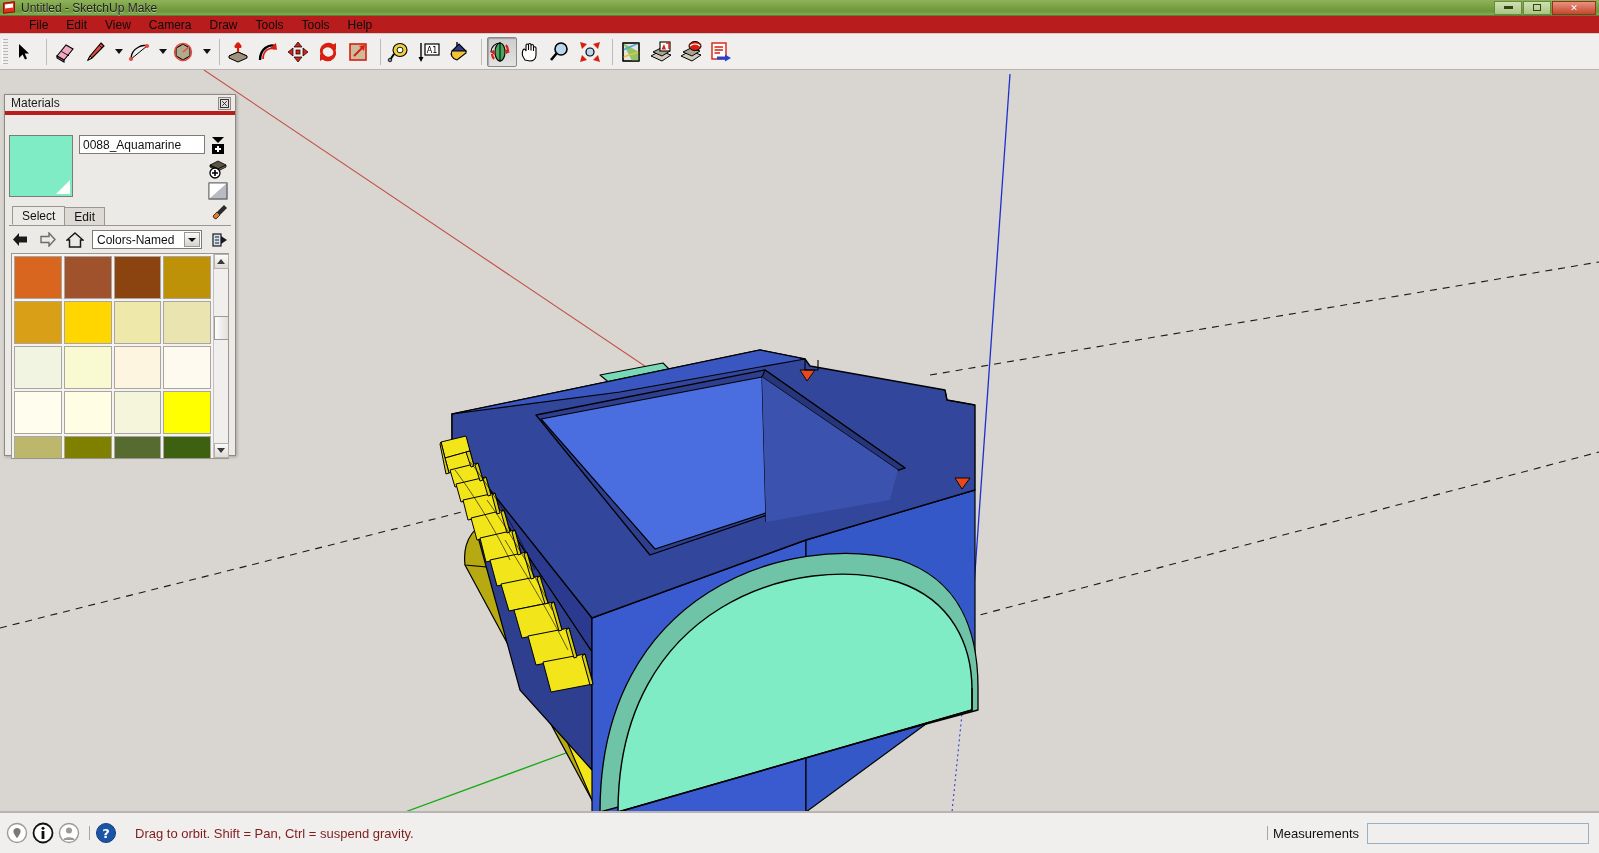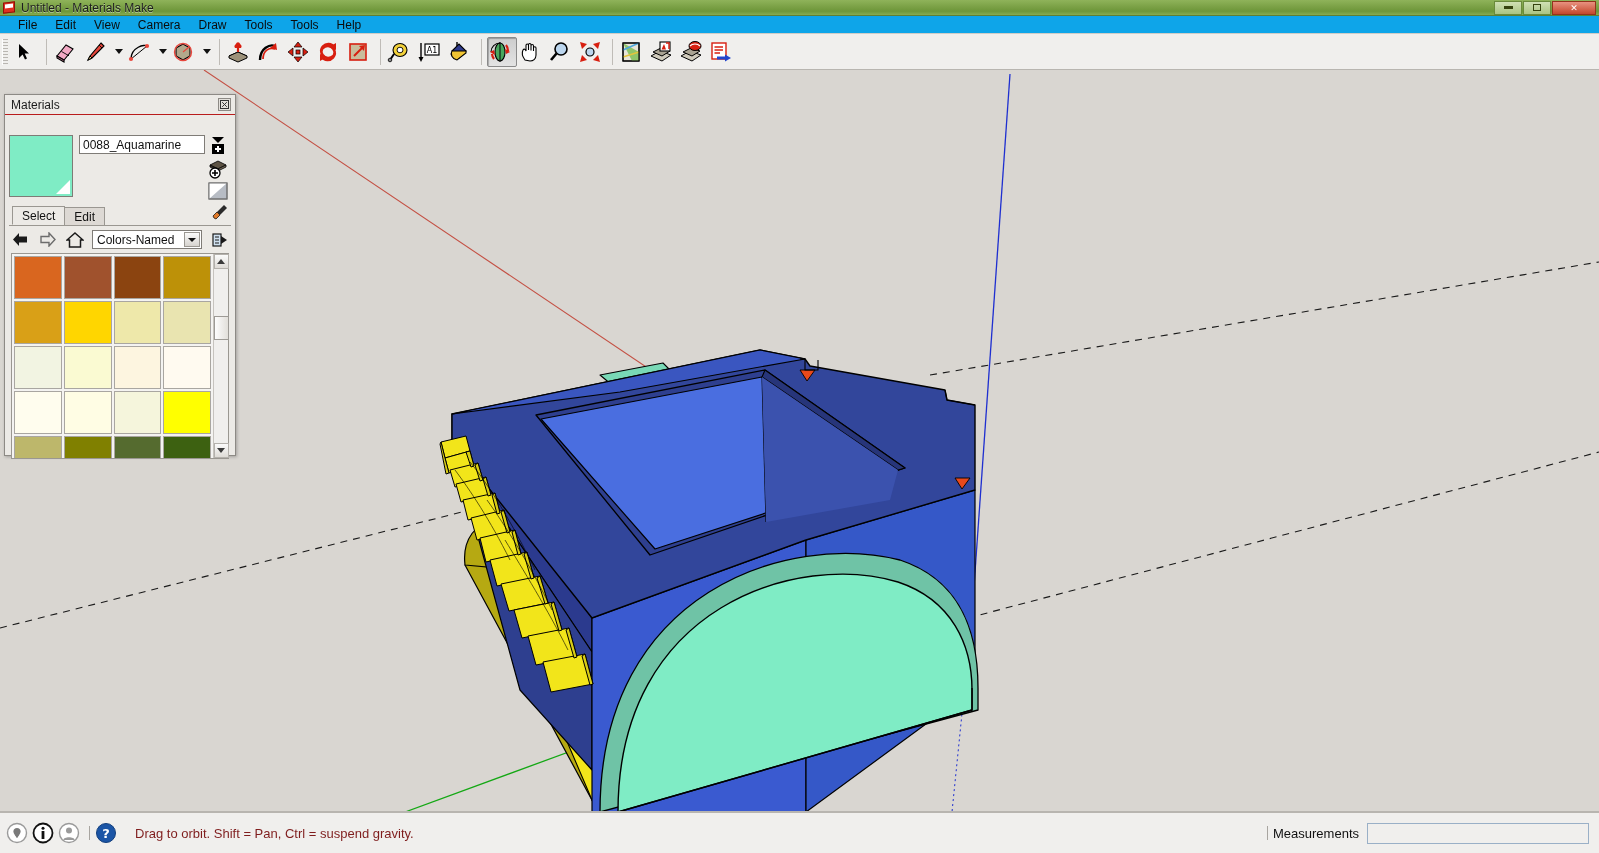--- a/index.html
+++ b/index.html
@@ -48,22 +48,22 @@
   .win-btn.close {
     background: linear-gradient(to bottom, #e89280, #c4472c);
     border-color: #93331d; color: #fff; width: 44px;
   }
   .win-glyph-min { width: 9px; height: 3px; background: #35430f; }
   .win-glyph-max { width: 8px; height: 7px; border: 1.5px solid #35430f; }
 
   
   .menubar {
     position: absolute; left: 0; top: 16px; width: 1599px; height: 18px;
-    background: #0ea5e9;
-    display: flex; align-items: center; padding-left: 9px;
+    background: #b91c1c;
+    display: flex; align-items: center; padding-left: 20px;
     border-bottom: 1px solid #cfcdc8;
   }
   .menuitem {
     font-size: 12px; color: #0b0b0b; padding: 1px 9px; cursor: default;
     white-space: nowrap;
   }
 
   
   .toolbar {
     position: absolute; left: 0; top: 34px; width: 1599px; height: 36px;
@@ -111,21 +111,21 @@
   .matpanel {
     position: absolute; left: 4px; top: 94px; width: 232px; height: 362px;
     background: #eceae6;
     border: 1px solid #8d8a85;
     box-shadow: 1px 1px 3px rgba(0,0,0,.25);
     font-size: 12px; color: #111;
   }
   .mp-title {
     height: 20px; display: flex; align-items: center;
     padding-left: 6px; background: #eceae6;
-    border-bottom: 1px solid #b91c1c;
+    border-bottom: 4px solid #b91c1c;
   }
   .mp-title span.lbl { font-size: 12px; color: #1b1b1b; }
   .mp-close {
     margin-left: auto; margin-right: 4px;
     width: 13px; height: 13px; border: 1px solid #8d8a85; background: #e4e1dc;
     display: flex; align-items: center; justify-content: center;
     font-size: 9px; line-height: 1; color: #333;
   }
   .mp-body { padding: 4px 4px 0 4px; margin-top: 16px; }
   .mp-top { display: flex; height: 66px; }
@@ -231,21 +231,21 @@
 </head>
 <body>
 
 <div id="app">
 
   <div class="titlebar">
     <div class="tb-icon">
       <div class="sq"></div>
         <div class="wh"></div>
     </div>
-    <div class="tb-title">Untitled - Materials Make</div>
+    <div class="tb-title">Untitled - SketchUp Make</div>
     <div class="tb-spacer"></div>
     <div class="win-btns">
       <div class="win-btn">
         <span class="win-glyph-min"></span>
       </div>
       <div class="win-btn">
         <span class="win-glyph-max"></span>
       </div>
       <div class="win-btn close">
         <span>✕</span>

